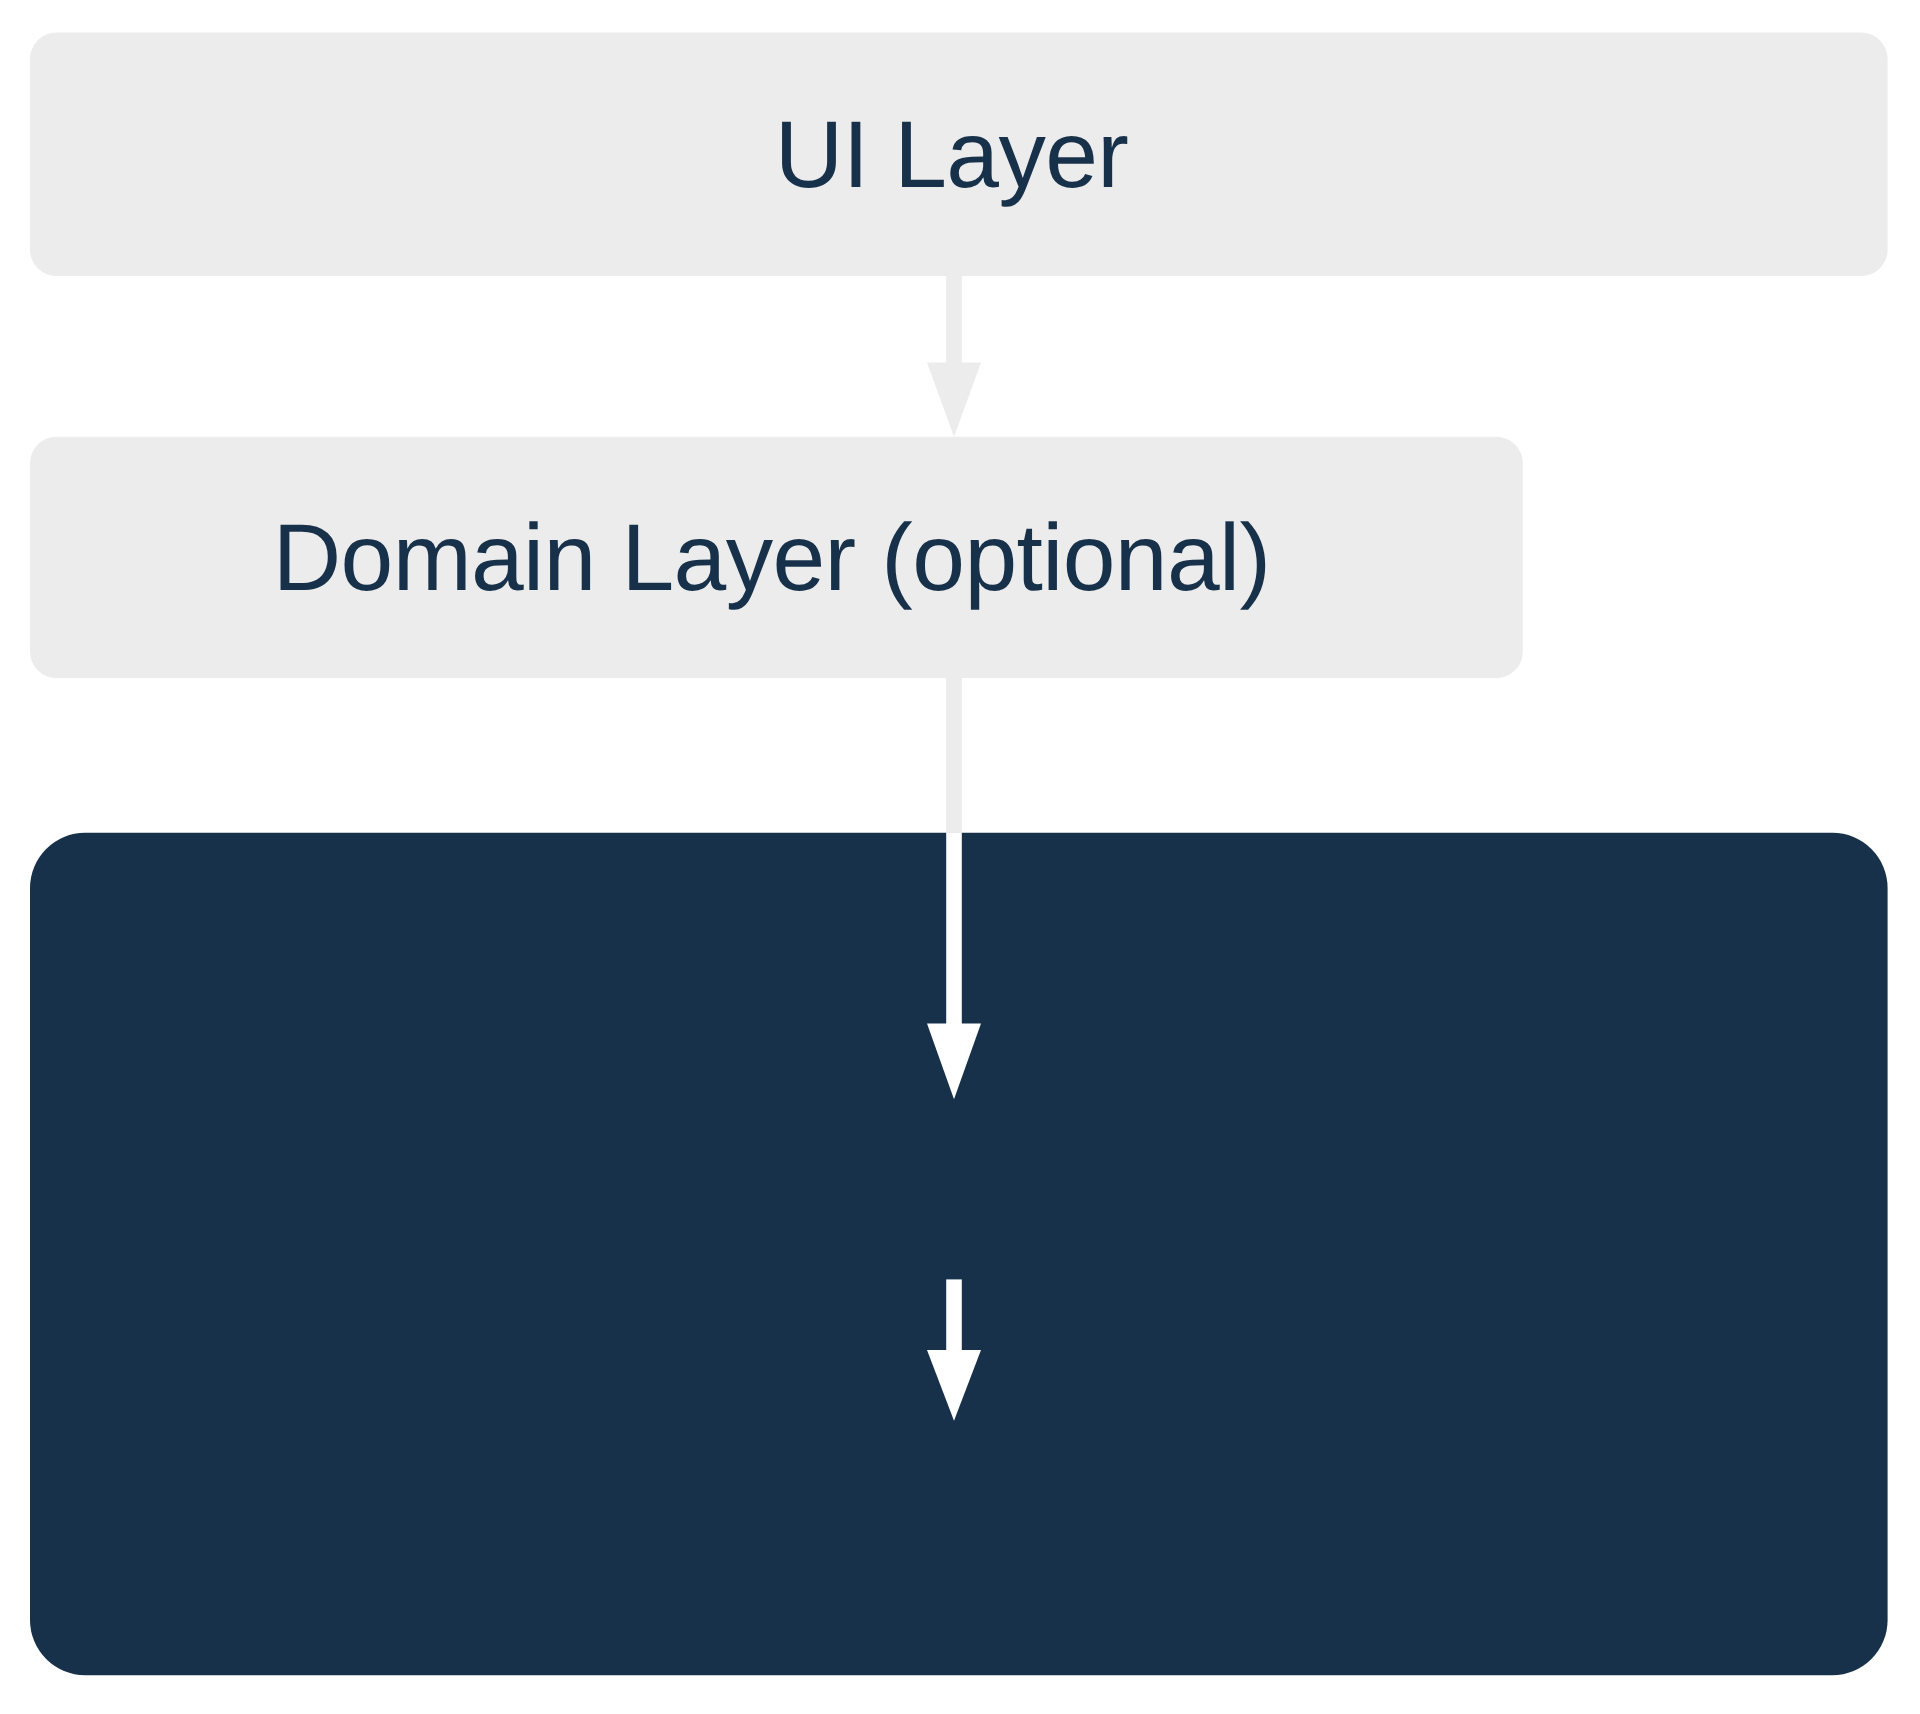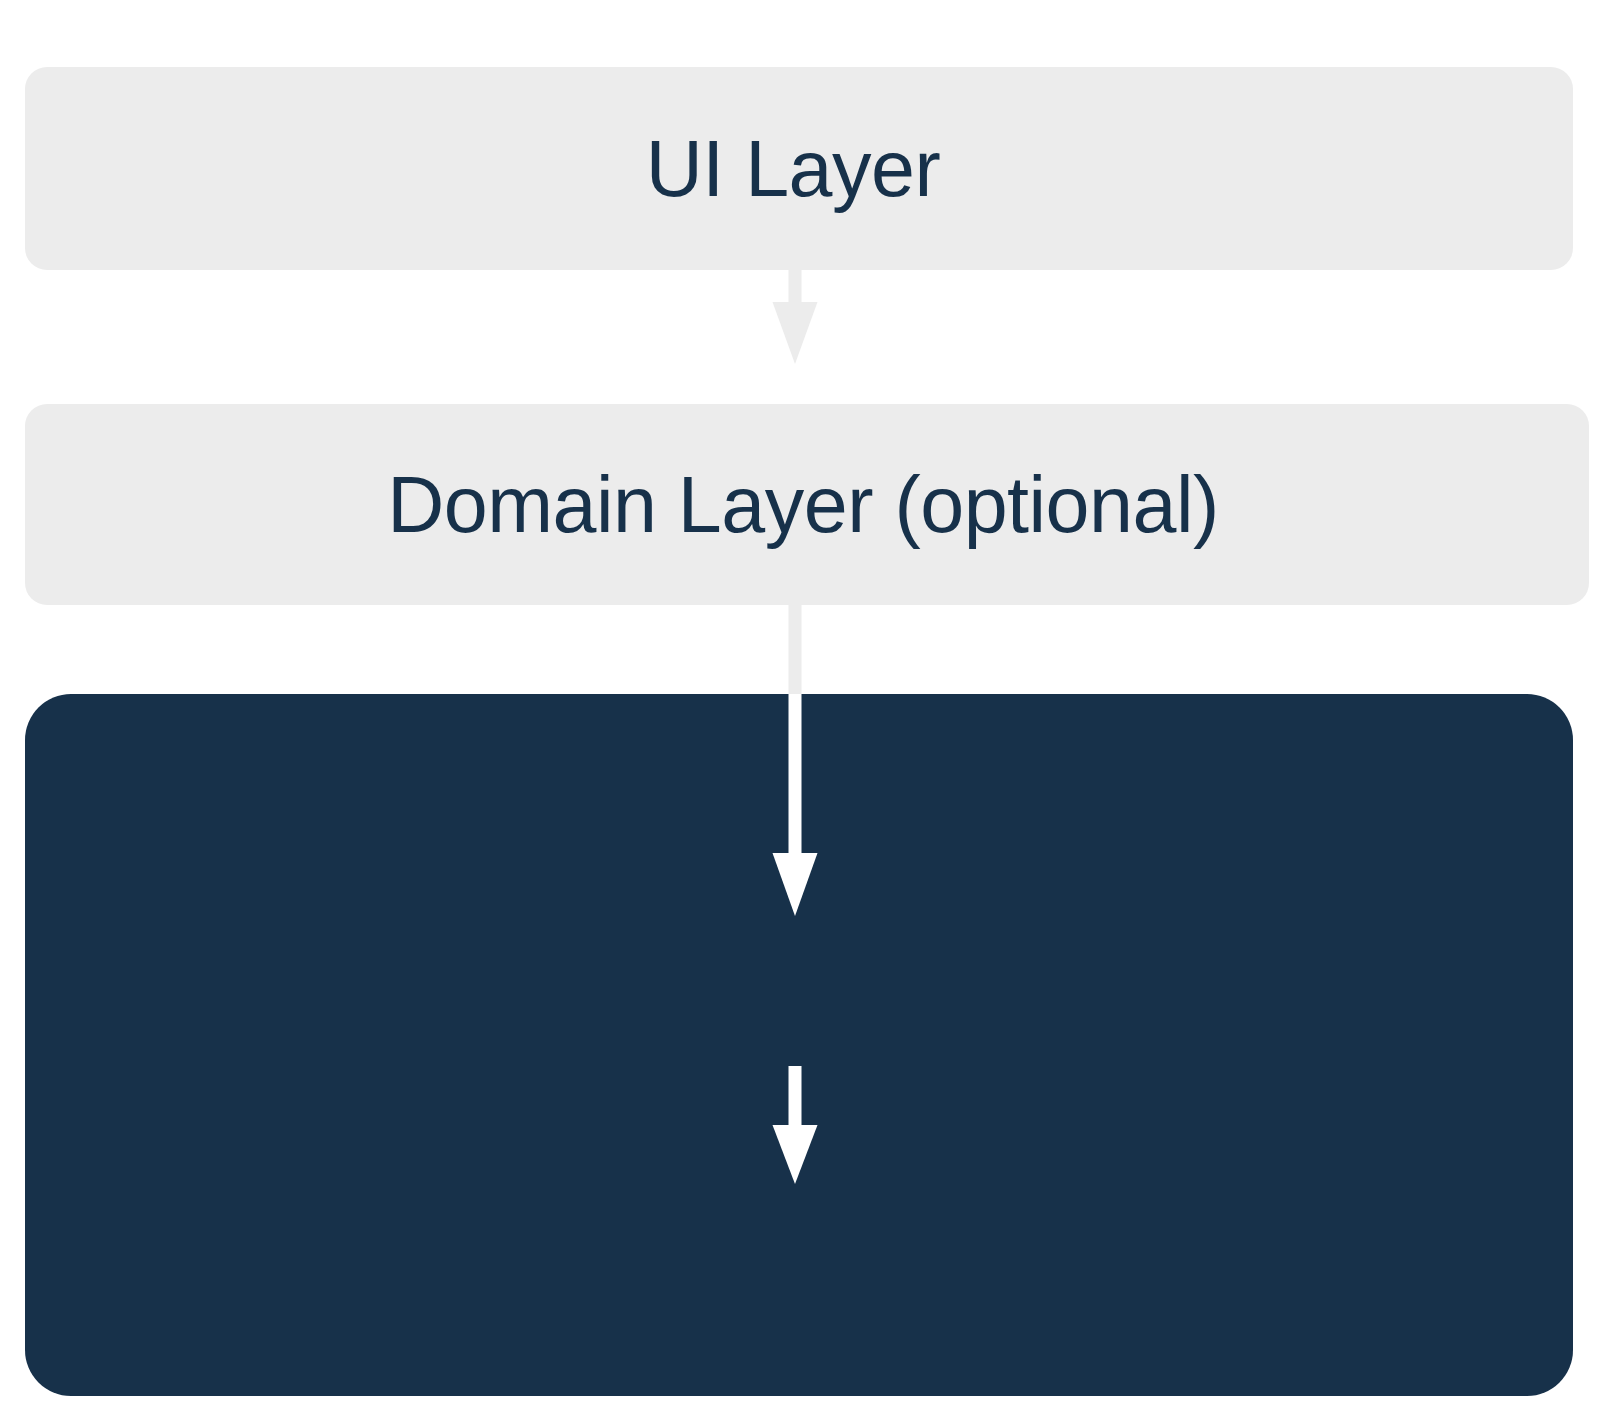--- a/index.html
+++ b/index.html
@@ -20,21 +20,20 @@
     overflow: hidden;
   }
 
   
   .layer-box {
     position: absolute;
     box-sizing: border-box;
     display: flex;
     align-items: center;
     justify-content: center;
-    margin-top: 40px;
   }
 
   .box-label {
     white-space: nowrap;
     line-height: 1;
     font-weight: 400;
   }
 
   
   #ui-layer {
@@ -50,21 +49,21 @@
     font-size: 79px;
     letter-spacing: -0.5px;
     position: relative;
     left: -6px;
   }
 
   
   #domain-layer {
     left: 25px;
     top: 364px;
-    width: 1564px;
+    width: 1244px;
     height: 201px;
     background: #ececec;
     border-radius: 22px;
   }
   #domain-layer .box-label {
     color: #17314a;
     font-size: 79px;
     letter-spacing: -0.5px;
     position: relative;
     left: -4px;

